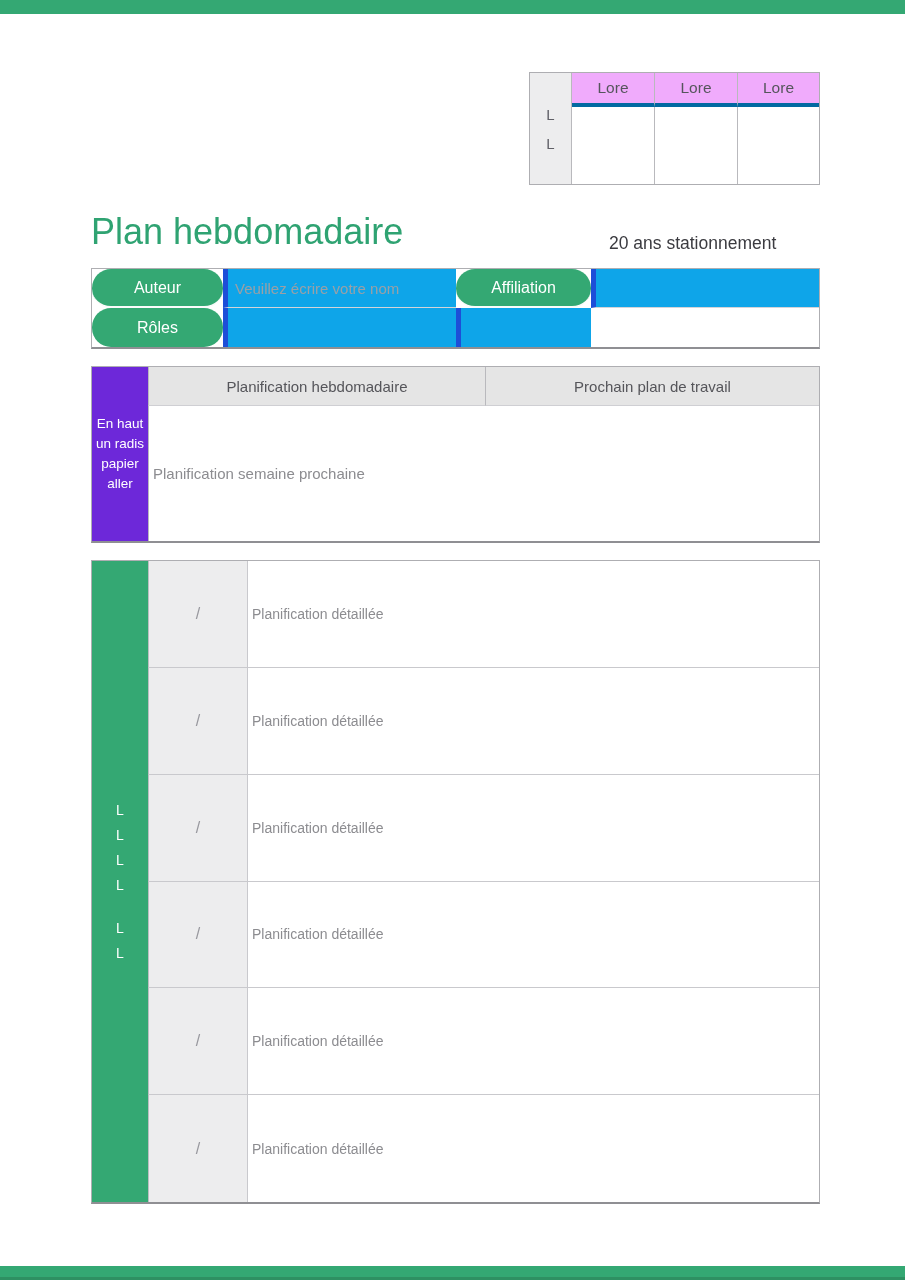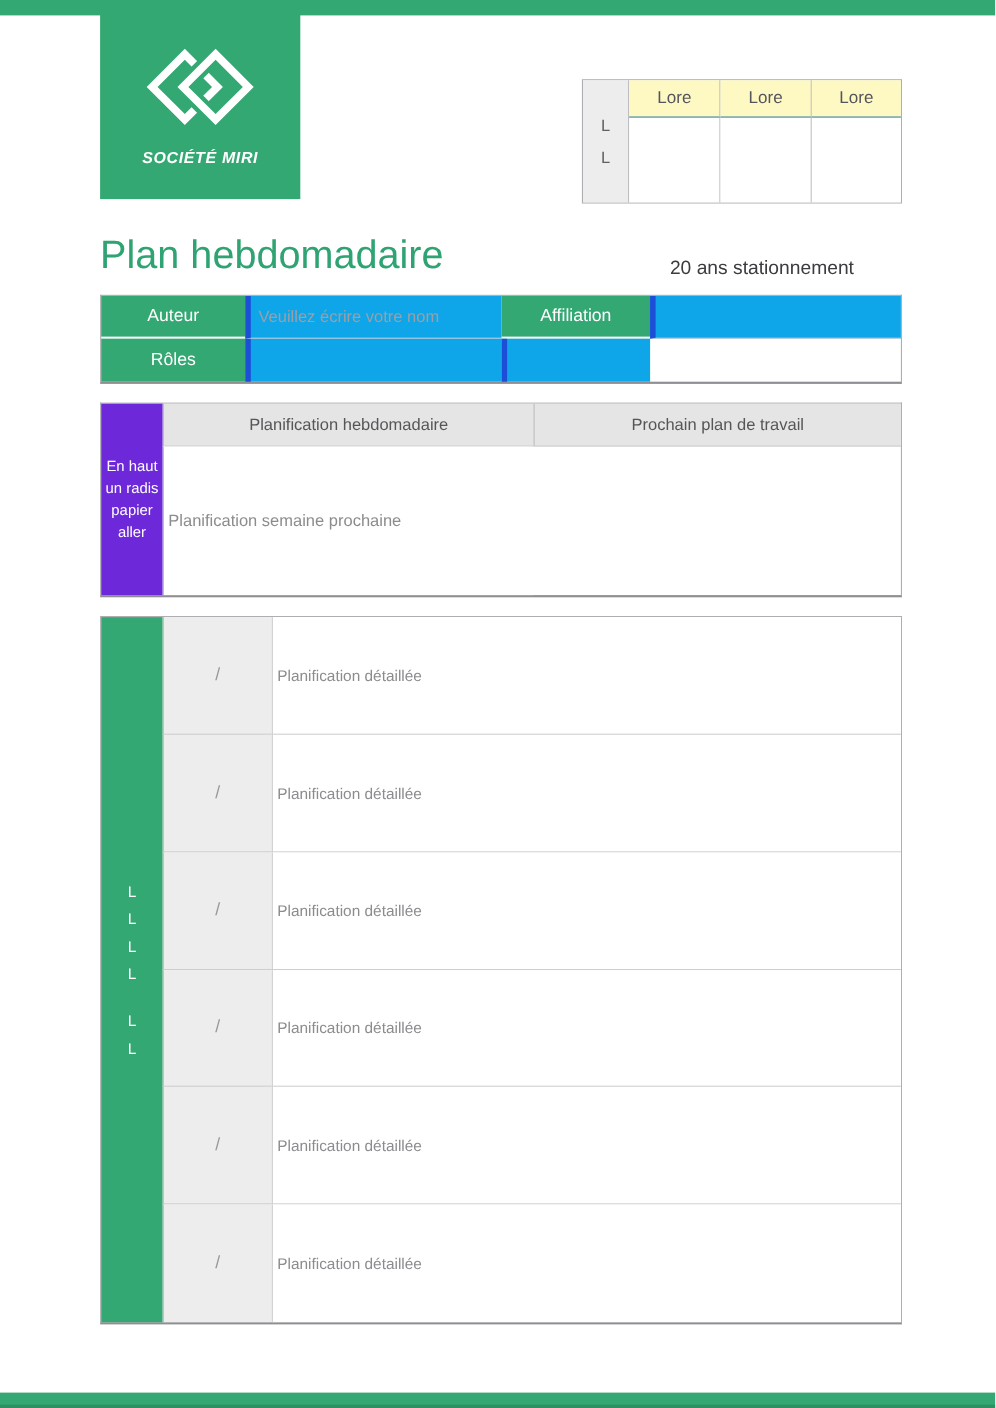--- a/index.html
+++ b/index.html
@@ -19,37 +19,37 @@
   .brand-name { position:absolute; left:0; top:136px; width:182px; text-align:center;
     color:#fff; font-size:14.5px; font-weight:bold; font-style:italic; letter-spacing:.6px; }
 
   
   .mini-table { position:absolute; left:529px; top:72px; width:291px; height:113px;
     display:grid; grid-template-columns:42px 83px 83px 1fr; grid-template-rows:34px 1fr;
     border:1px solid #AEAEB2; background:#fff; }
   .mini-side { grid-row:1/3; background:#EDEDEE; border-right:1px solid #B9B9BD;
     display:flex; flex-direction:column; align-items:center; justify-content:center; gap:12px;
     color:#5F5F66; font-size:15px; }
-  .mini-head { background:#fef9c3; border-right:1px solid #B9B9BD; border-bottom:1px solid #0369a1;
+  .mini-head { background:#f0abfc; border-right:1px solid #B9B9BD; border-bottom:4px solid #0369a1;
     display:flex; align-items:center; justify-content:center; color:#55555C; font-size:15.5px; }
   .mini-head.last, .mini-cell.last { border-right:none; }
   .mini-cell { background:#fff; border-right:1px solid #B9B9BD; }
 
   
   .page-title { position:absolute; left:91px; top:214px; color:#2FA372;
     font-size:36px; font-weight:500; line-height:36px; }
   .page-subtitle { position:absolute; left:609px; top:230px; color:#3B3B40;
     font-size:17.5px; font-weight:500; line-height:26px; }
 
   
   .info-table { position:absolute; left:91px; top:268px; width:729px; height:81px;
     display:grid; grid-template-columns:131px 233px 135px 1fr; grid-template-rows:1fr 1fr;
     border:1px solid #AEAEB2; border-bottom:2px solid #8F8F93; background:#fff; }
   .cell-green { background:#34A873; color:#fff; font-size:16px; font-weight:500;
-    display:flex; align-items:center; justify-content:center; }
+    display:flex; align-items:center; justify-content:center;border-radius:19px; }
   .cell-green.rb { border-bottom:2px solid #fbfbfb; }
   .cell-value { border-left:5px solid #1d4ed8; border-bottom:1px solid #D4D4D8; background:#0ea5e9; }
   .cell-value.r2 { border-bottom:none; }
   .fill-input { width:100%; height:100%; border:none; outline:none; background:transparent;
     font-family:"Liberation Sans", sans-serif; font-size:15px; color:#444; padding:0 7px; }
   .fill-input::placeholder { color:#9AA0A6; opacity:1; }
 
   
   .summary-table { position:absolute; left:91px; top:366px; width:729px; height:177px;
     display:grid; grid-template-columns:56px 337px 1fr; grid-template-rows:39px 1fr;
@@ -75,32 +75,20 @@
     color:#8C8C90; font-size:14px; display:flex; align-items:center; padding:0 4px; }
   .row-last { border-bottom:none; }
 </style>
 </head>
 <body>
 
 <div class="page">
 
   <div class="top-bar"></div>
 
-  <div class="logo-block">
-    <svg class="logo-icon" viewBox="0 0 100 82">
-      <g transform="rotate(45 36 41)">
-        <rect x="15" y="20" width="42" height="42" fill="none" stroke="#ffffff" stroke-width="7"></rect>
-      </g>
-      <g transform="rotate(45 64 41)">
-        <rect x="43" y="20" width="42" height="42" fill="none" stroke="#34A873" stroke-width="15"></rect>
-        <rect x="43" y="20" width="42" height="42" fill="none" stroke="#ffffff" stroke-width="7"></rect>
-      </g>
-    </svg>
-    <div class="brand-name">SOCIÉTÉ MIRI</div>
-  </div>
 
   <div class="mini-table">
     <div class="mini-side">
       <span>L</span>
       <span>L</span>
     </div>
     <div class="mini-head">Lore</div>
     <div class="mini-head">Lore</div>
     <div class="mini-head last">Lore</div>
     <div class="mini-cell"></div>

